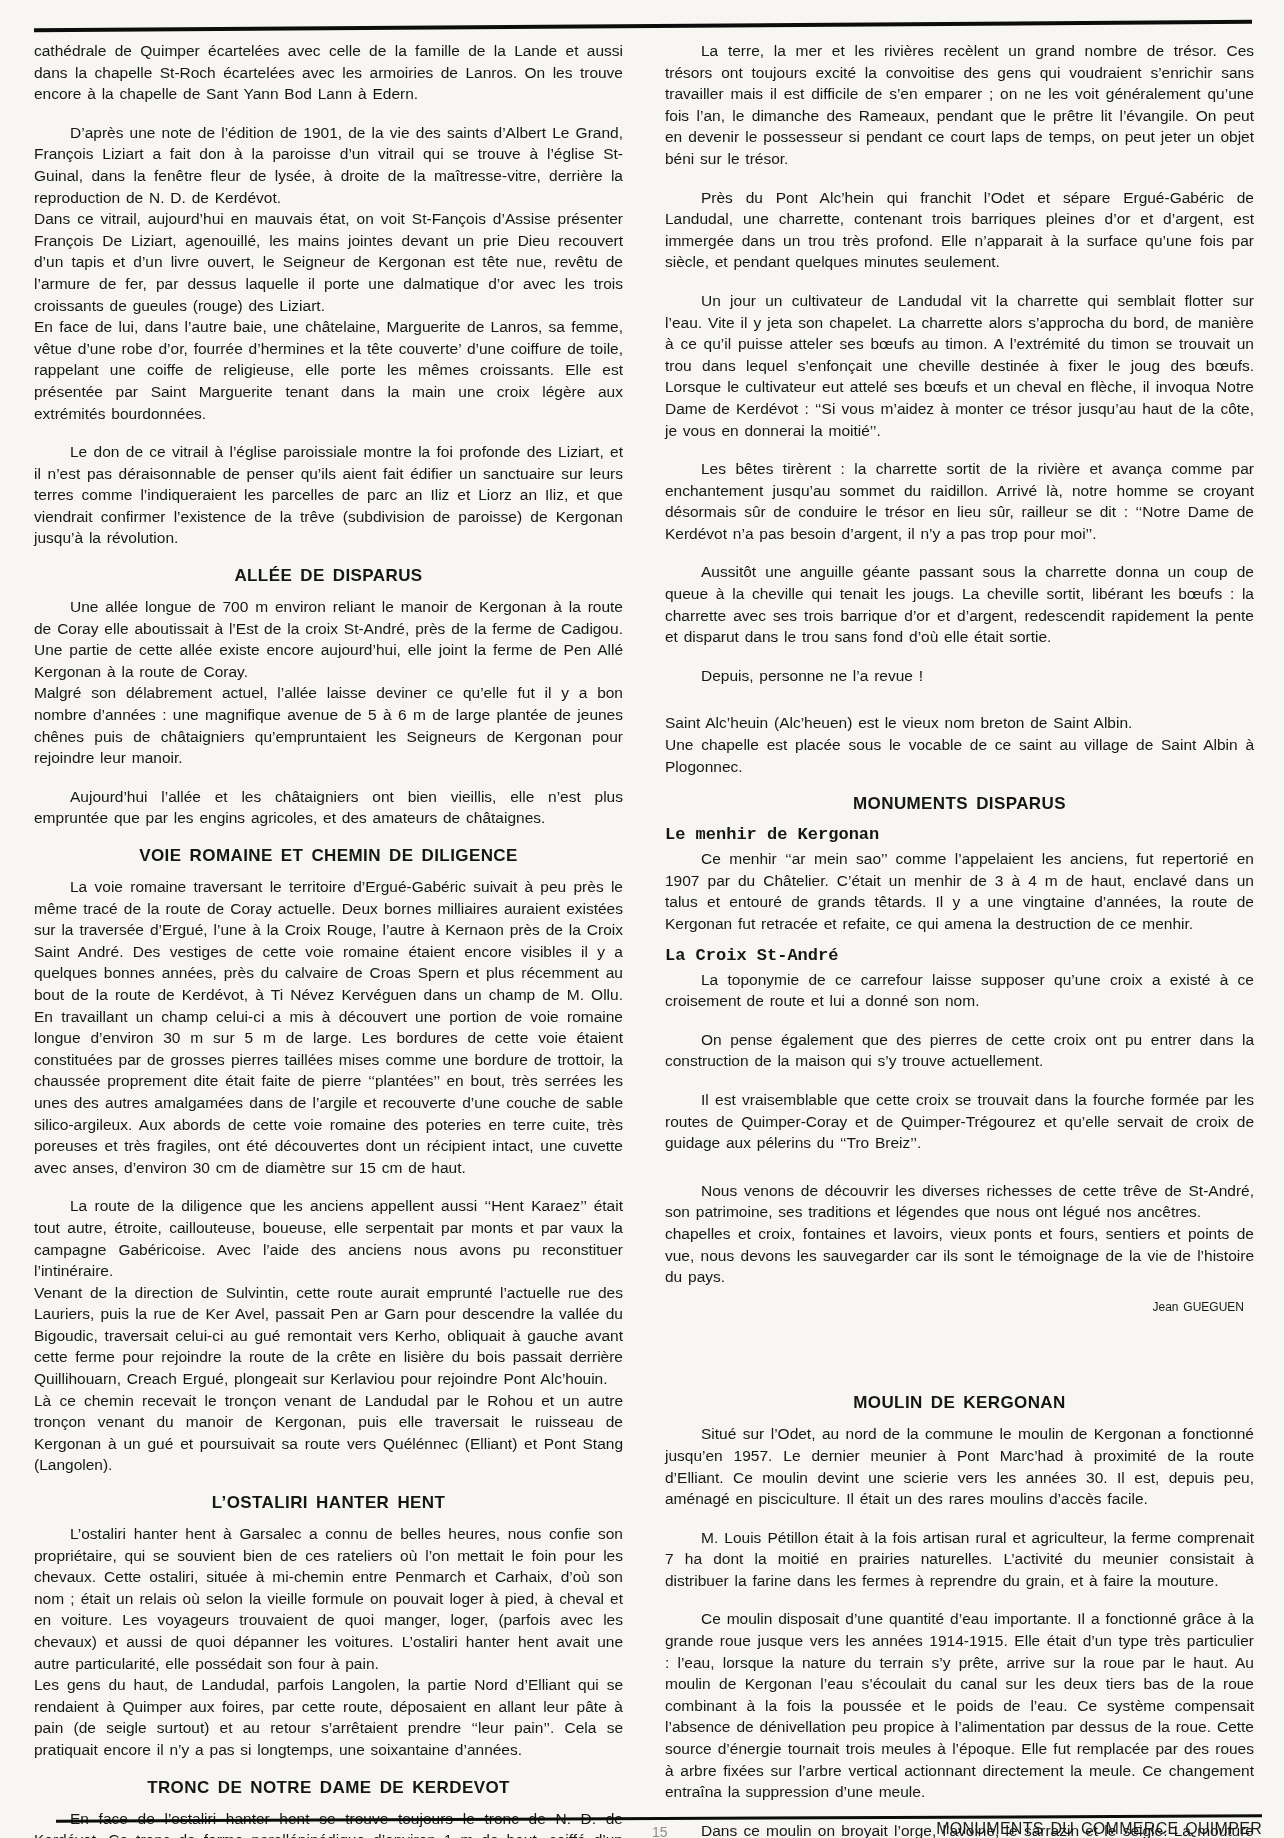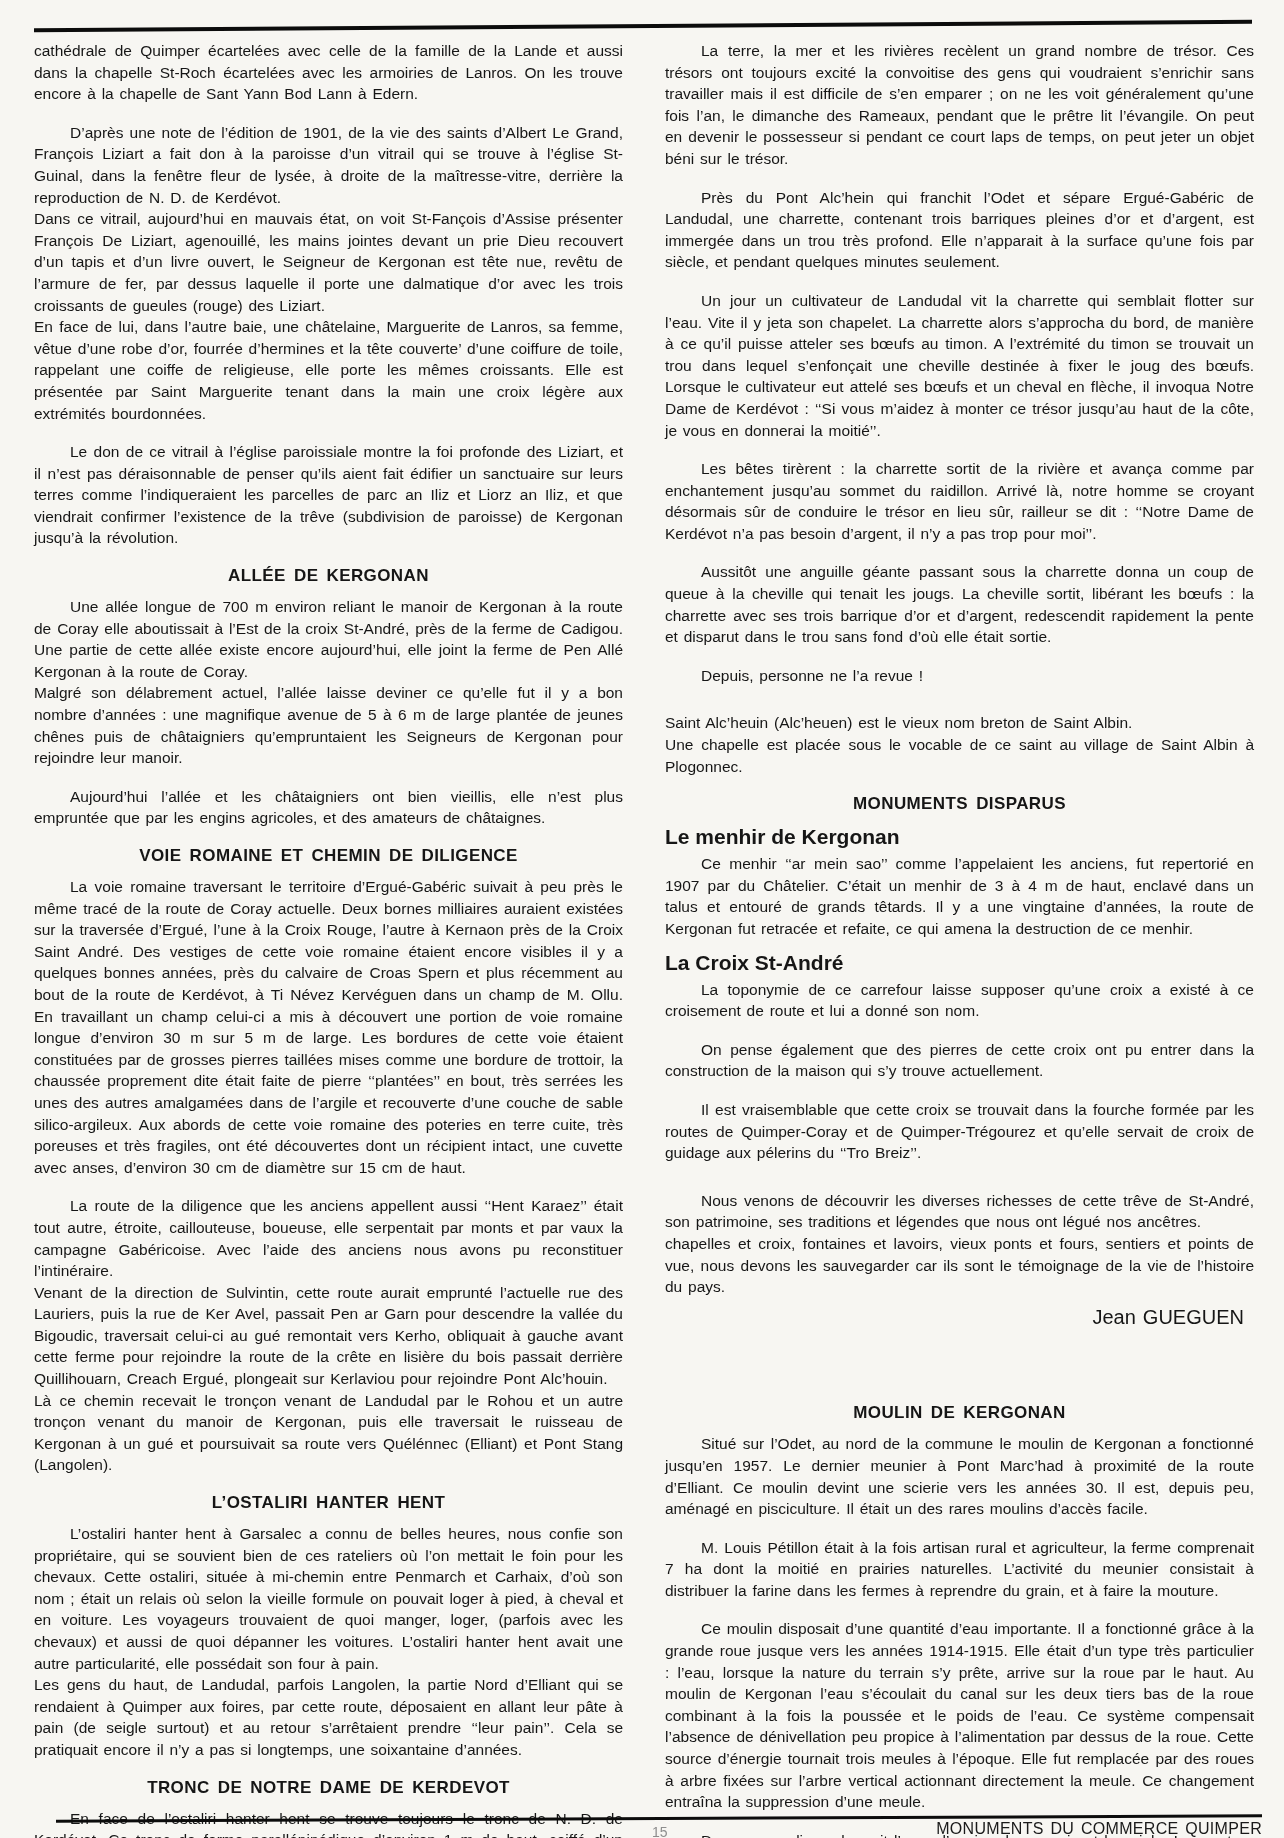--- a/index.html
+++ b/index.html
@@ -55,28 +55,29 @@
   .col h2 {
     margin: 17px 0 10px 0;
     font-size: 17px;
     font-weight: bold;
     text-align: center;
     letter-spacing: 0.4px;
     word-spacing: 3px;
   }
   .col h3 {
     margin: 11px 0 4px 0;
-    font-size: 21px;
+    font-size: 17px;
     font-weight: bold;
     text-align: left;
+    font-family: Liberation Mono, monospace;
   }
   .col .sig {
     text-align: right;
     font-weight: normal;
-    font-size: 20px;
+    font-size: 12px;
     margin-top: 9px;
     padding-right: 10px;
   }
   .col .spacer {
     height: 26px;
   }
   .col .spacer.big {
     height: 58px;
   }
   .bottom-rule {
@@ -111,21 +112,21 @@
 <div class="page">
   <div class="top-rule"></div>
 
   <div class="columns">
     <div class="col" id="col-left">
         <p class="">cathédrale de Quimper écartelées avec celle de la famille de la Lande et aussi dans la chapelle St-Roch écartelées avec les armoiries de Lanros. On les trouve encore à la chapelle de Sant Yann Bod Lann à Edern.</p>
         <p class="indent gap">D’après une note de l’édition de 1901, de la vie des saints d’Albert Le Grand, François Liziart a fait don à la paroisse d’un vitrail qui se trouve à l’église St-Guinal, dans la fenêtre fleur de lysée, à droite de la maîtresse-vitre, derrière la reproduction de N. D. de Kerdévot.</p>
         <p class="">Dans ce vitrail, aujourd’hui en mauvais état, on voit St-Fançois d’Assise présenter François De Liziart, agenouillé, les mains jointes devant un prie Dieu recouvert d’un tapis et d’un livre ouvert, le Seigneur de Kergonan est tête nue, revêtu de l’armure de fer, par dessus laquelle il porte une dalmatique d’or avec les trois croissants de gueules (rouge) des Liziart.</p>
         <p class="">En face de lui, dans l’autre baie, une châtelaine, Marguerite de Lanros, sa femme, vêtue d’une robe d’or, fourrée d’hermines et la tête couverte’ d’une coiffure de toile, rappelant une coiffe de religieuse, elle porte les mêmes croissants. Elle est présentée par Saint Marguerite tenant dans la main une croix légère aux extrémités bourdonnées.</p>
         <p class="indent gap">Le don de ce vitrail à l’église paroissiale montre la foi profonde des Liziart, et il n’est pas déraisonnable de penser qu’ils aient fait édifier un sanctuaire sur leurs terres comme l’indiqueraient les parcelles de parc an Iliz et Liorz an Iliz, et que viendrait confirmer l’existence de la trêve (subdivision de paroisse) de Kergonan jusqu’à la révolution.</p>
-        <h2 class="h">ALLÉE DE KERGONAN</h2>
+        <h2 class="h">ALLÉE DE DISPARUS</h2>
         <p class="indent">Une allée longue de 700 m environ reliant le manoir de Kergonan à la route de Coray elle aboutissait à l’Est de la croix St-André, près de la ferme de Cadigou. Une partie de cette allée existe encore aujourd’hui, elle joint la ferme de Pen Allé Kergonan à la route de Coray.</p>
         <p class="">Malgré son délabrement actuel, l’allée laisse deviner ce qu’elle fut il y a bon nombre d’années : une magnifique avenue de 5 à 6 m de large plantée de jeunes chênes puis de châtaigniers qu’empruntaient les Seigneurs de Kergonan pour rejoindre leur manoir.</p>
         <p class="indent gap">Aujourd’hui l’allée et les châtaigniers ont bien vieillis, elle n’est plus empruntée que par les engins agricoles, et des amateurs de châtaignes.</p>
         <h2 class="h">VOIE ROMAINE ET CHEMIN DE DILIGENCE</h2>
         <p class="indent">La voie romaine traversant le territoire d’Ergué-Gabéric suivait à peu près le même tracé de la route de Coray actuelle. Deux bornes milliaires auraient existées sur la traversée d’Ergué, l’une à la Croix Rouge, l’autre à Kernaon près de la Croix Saint André. Des vestiges de cette voie romaine étaient encore visibles il y a quelques bonnes années, près du calvaire de Croas Spern et plus récemment au bout de la route de Kerdévot, à Ti Névez Kervéguen dans un champ de M. Ollu. En travaillant un champ celui-ci a mis à découvert une portion de voie romaine longue d’environ 30 m sur 5 m de large. Les bordures de cette voie étaient constituées par de grosses pierres taillées mises comme une bordure de trottoir, la chaussée proprement dite était faite de pierre ‘‘plantées’’ en bout, très serrées les unes des autres amalgamées dans de l’argile et recouverte d’une couche de sable silico-argileux. Aux abords de cette voie romaine des poteries en terre cuite, très poreuses et très fragiles, ont été découvertes dont un récipient intact, une cuvette avec anses, d’environ 30 cm de diamètre sur 15 cm de haut.</p>
         <p class="indent gap">La route de la diligence que les anciens appellent aussi ‘‘Hent Karaez’’ était tout autre, étroite, caillouteuse, boueuse, elle serpentait par monts et par vaux la campagne Gabéricoise. Avec l’aide des anciens nous avons pu reconstituer l’intinéraire.</p>
         <p class="">Venant de la direction de Sulvintin, cette route aurait emprunté l’actuelle rue des Lauriers, puis la rue de Ker Avel, passait Pen ar Garn pour descendre la vallée du Bigoudic, traversait celui-ci au gué remontait vers Kerho, obliquait à gauche avant cette ferme pour rejoindre la route de la crête en lisière du bois passait derrière Quillihouarn, Creach Ergué, plongeait sur Kerlaviou pour rejoindre Pont Alc’houin.</p>
         <p class="">Là ce chemin recevait le tronçon venant de Landudal par le Rohou et un autre tronçon venant du manoir de Kergonan, puis elle traversait le ruisseau de Kergonan à un gué et poursuivait sa route vers Quélénnec (Elliant) et Pont Stang (Langolen).</p>
         <h2 class="h">L’OSTALIRI HANTER HENT</h2>
         <p class="indent">L’ostaliri hanter hent à Garsalec a connu de belles heures, nous confie son propriétaire, qui se souvient bien de ces rateliers où l’on mettait le foin pour les chevaux. Cette ostaliri, située à mi-chemin entre Penmarch et Carhaix, d’où son nom ; était un relais où selon la vieille formule on pouvait loger à pied, à cheval et en voiture. Les voyageurs trouvaient de quoi manger, loger, (parfois avec les chevaux) et aussi de quoi dépanner les voitures. L’ostaliri hanter hent avait une autre particularité, elle possédait son four à pain.</p>

